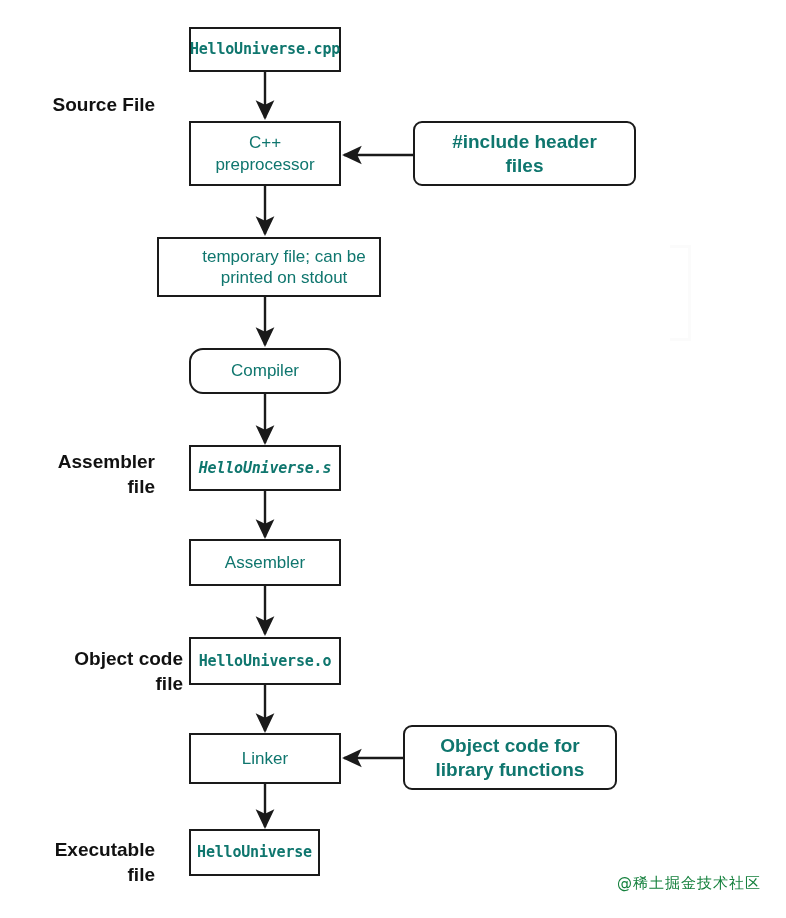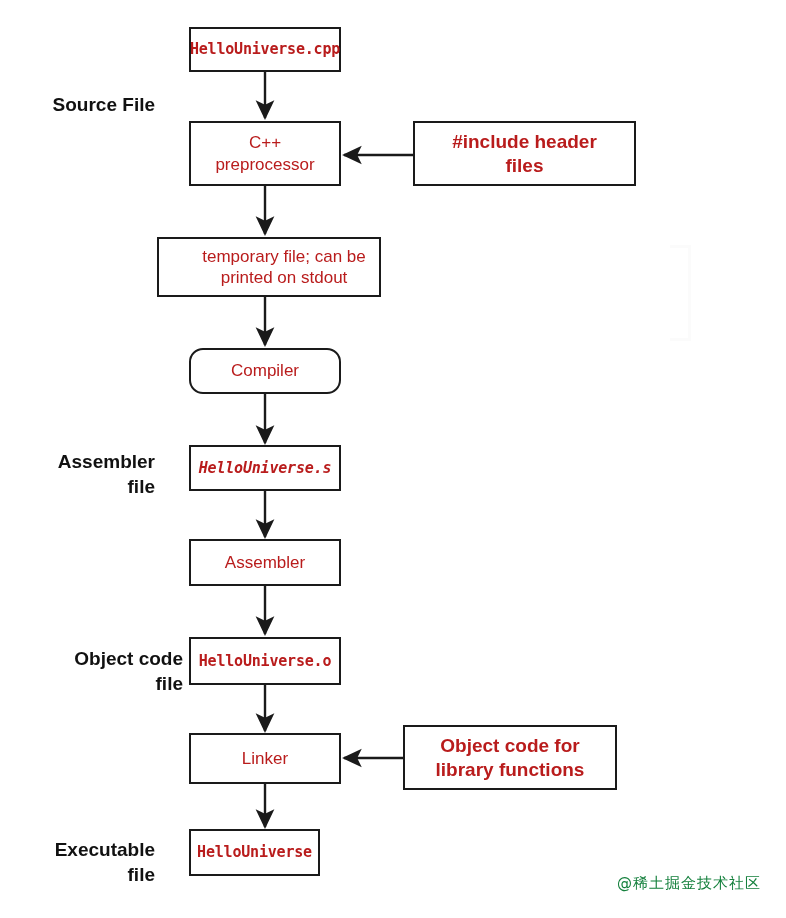--- a/index.html
+++ b/index.html
@@ -17,38 +17,39 @@
   }
   .node {
     position: absolute;
     box-sizing: border-box;
     border: 2px solid #1a1a1a;
     background: #ffffff;
     display: flex;
     align-items: center;
     justify-content: center;
     text-align: center;
-    color: #b91c1c;
+    color: #0f766e;
     line-height: 1.25;
   }
   .node.mono {
     font-family: "DejaVu Sans Mono", "Liberation Mono", monospace;
     font-size: 15px;
     font-weight: 700;
     letter-spacing: -0.2px;
   }
   .node.plain {
     font-family: "Liberation Sans", sans-serif;
     font-size: 17px;
     font-weight: 400;
   }
   .node.bold {
     font-family: "Liberation Sans", sans-serif;
     font-size: 19px;
     font-weight: 700;
+    border-radius: 9px;
   }
   .side-label {
     position: absolute;
     font-family: "Liberation Sans", sans-serif;
     font-size: 19px;
     font-weight: 700;
     color: #111111;
     line-height: 1.3;
     text-align: right;
     white-space: pre-line;

